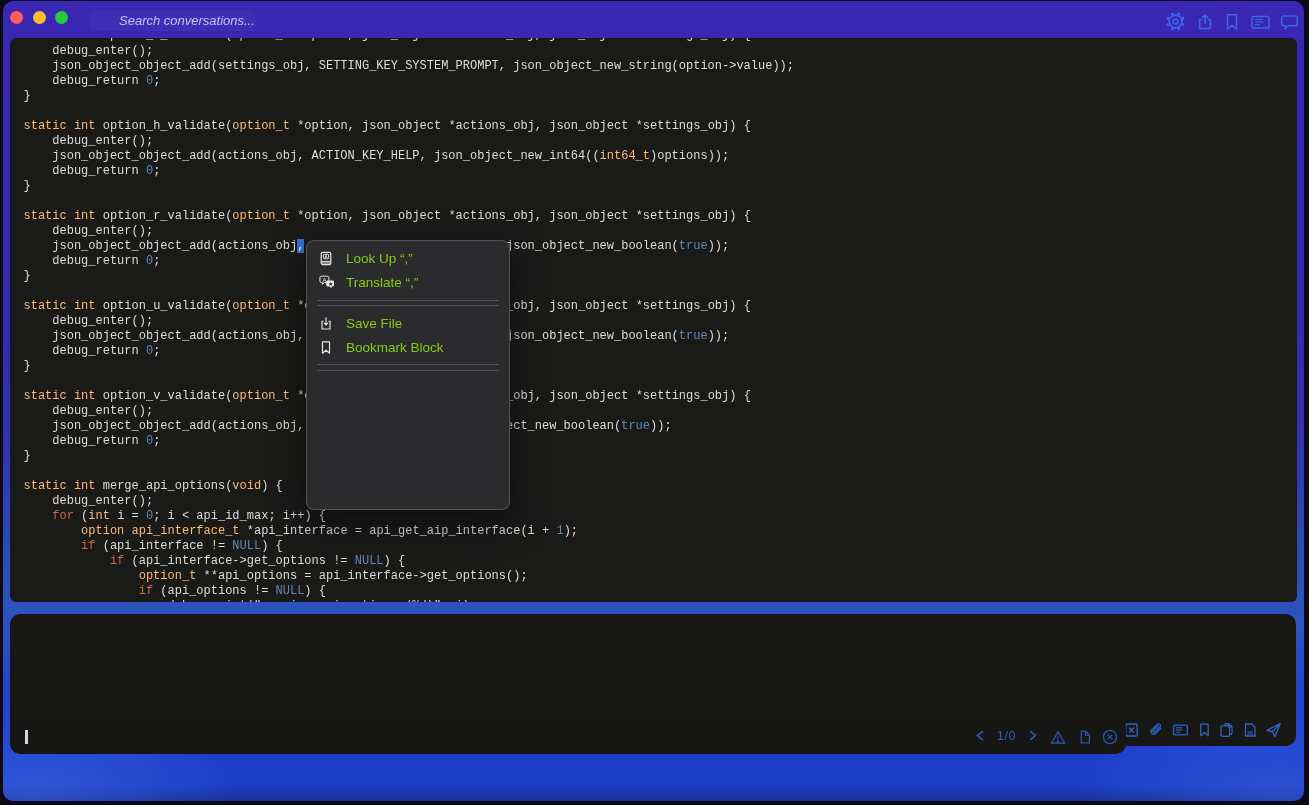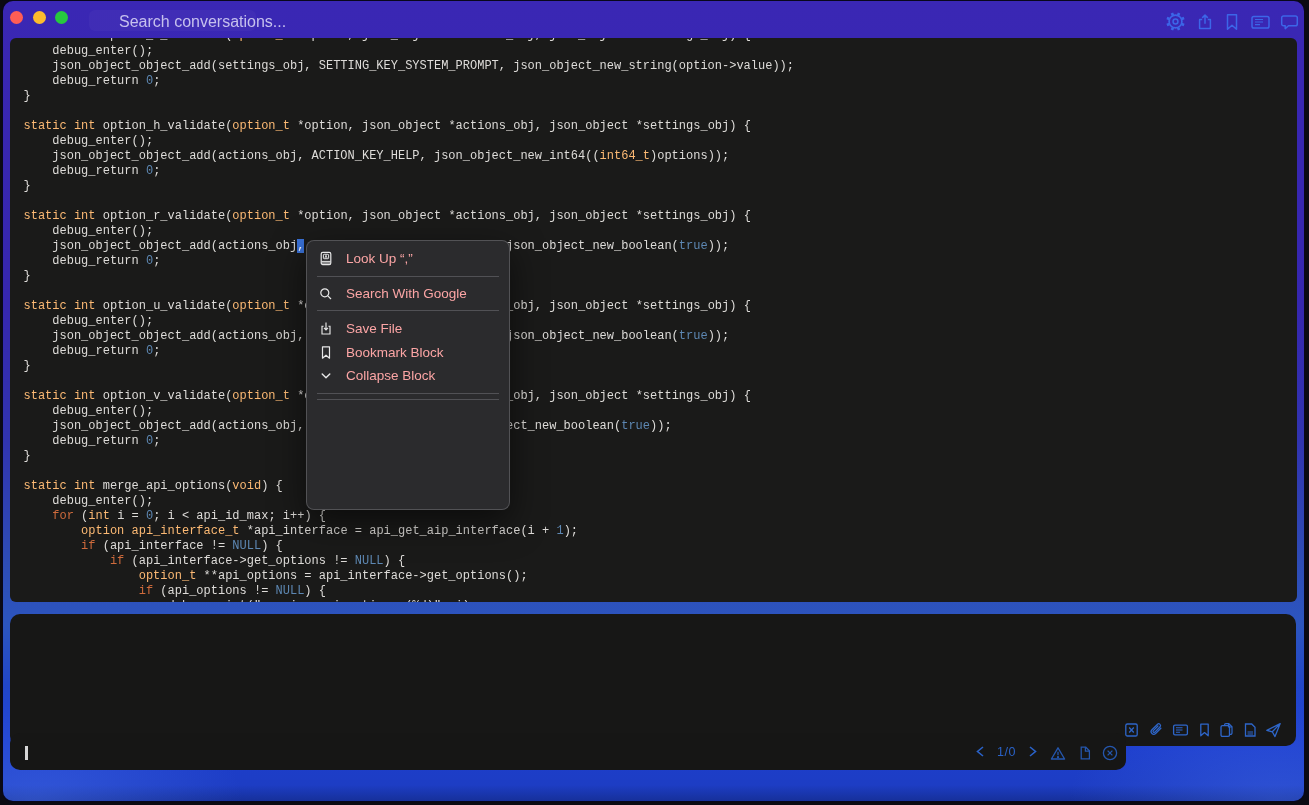--- a/index.html
+++ b/index.html
@@ -5,46 +5,46 @@
   html,body{margin:0;padding:0;width:1309px;height:805px;background:#0b0a12;overflow:hidden;
     font-family:"Liberation Sans",sans-serif;}
   #win{position:absolute;left:3px;top:1px;width:1301px;height:800px;border-radius:10px;overflow:hidden;
     background:radial-gradient(300px 170px at 30px 802px, rgba(90,135,255,0.35), rgba(90,135,255,0) 70%),radial-gradient(300px 170px at 1275px 802px, rgba(90,135,255,0.28), rgba(90,135,255,0) 70%),linear-gradient(180deg,#3a27b4 0%,#3627af 38%,#3134b0 55%,#2e4cb6 70%,#2c55bf 78%,#1e41cc 88%,#1d3ecd 93%,#1d3dc4 98%,#16309a 100%);
     box-shadow:0 0 0 1px rgba(8,6,30,.8);}
   
   #lights{position:absolute;top:9.5px;left:7px;}
   .tl{display:inline-block;width:13px;height:13px;border-radius:50%;margin-right:9.7px;vertical-align:top;}
   #searchbox{position:absolute;left:86px;top:9px;width:167px;height:21px;border-radius:6px;
     background:rgba(255,255,255,0.03);}
-  #searchtext{position:absolute;left:116px;top:12px;font-size:16px;font-weight:500;color:#c6c1ee;}
+  #searchtext{position:absolute;left:116px;top:12px;font-size:13px;font-style:italic;font-weight:500;color:#c6c1ee;}
   #topicons{position:absolute;top:10px;left:1162px;display:flex;gap:8.5px;align-items:center;}
   
   #code{position:absolute;left:7px;top:37px;width:1287px;height:564px;background:#1a1a19;border-radius:6px;
     overflow:hidden;}
   #code pre{margin:-9.5px 0 0 0;padding:0 0 0 13.5px;font-family:"Liberation Mono",monospace;
     font-size:12px;line-height:15px;color:#dedcd9;}
   .k{color:#fdba74;}  
   .c{color:#cf6b3c;margin-top:48px;}  
   .n{color:#5d87b2;}  
   .sel{background:#3a72d8;color:#fff;}
   
   #menu{position:absolute;left:303px;top:239px;width:204px;height:270px;background:#2b2b2d;
     border:1px solid rgba(130,130,135,0.45);border-radius:8px;box-shadow:0 12px 34px rgba(0,0,0,0.55);
     padding:6px 0;box-sizing:border-box;}
-  .mi{height:23.85px;display:flex;align-items:center;padding:0 10px 0 12px;color:#fca5a5;font-size:13.5px;}
+  .mi{height:23.85px;display:flex;align-items:center;padding:0 10px 0 12px;color:#84cc16;font-size:13.5px;}
   .mi .ic{width:20px;height:16px;margin-right:7px;display:flex;align-items:center;}
   .mi .noic{width:0px;}
   .mi .lbl{flex:1;}
   .msep{height:1px;background:rgba(140,140,145,0.4);margin:4.9px 10px;}
   .arr{color:#e9e9e9;}
   
   #inputbox{position:absolute;left:7px;top:613px;width:1286px;height:132px;background:#171716;border-radius:10px;}
   #inputicons{position:absolute;right:14px;bottom:8px;display:flex;gap:8.5px;align-items:center;}
   
-  #botbar{position:absolute;left:7px;top:732px;width:1116px;height:37px;background:#161615;border-radius:10px;text-decoration:underline;}
+  #botbar{position:absolute;left:7px;top:716px;width:1116px;height:37px;background:#161615;border-radius:10px;text-decoration:underline;}
   #cursor{position:absolute;left:15px;top:12.5px;width:2.5px;height:14.5px;background:#d6d6d6;}
   #navgroup{position:absolute;right:8px;top:0;height:37px;display:flex;align-items:center;gap:11px;
     color:#2a62c8;font-size:12.5px;}
 </style>
 </head>
 <body>
 <div id="win">
   <div id="lights">
     <span class="tl" style="background:#ff5d55;"></span><span class="tl" style="background:#fdbc2e;"></span><span class="tl" style="background:#27c93f;"></span>
   </div>
@@ -197,54 +197,48 @@
             <g fill="none" stroke="#e8e8e8">
               <rect x="2.2" y="1.4" width="9.6" height="12.2" rx="1.6" stroke-width="1.2"></rect>
               <rect x="4.4" y="3.3" width="5.2" height="4.4" rx="0.8" stroke-width="1"></rect>
               <path d="M7 4.2 L5.9 6.9 M7 4.2 L8.1 6.9 M6.3 6 H7.7" stroke-width="0.8"></path>
               <path d="M2.5 10.4 H11.5 M2.5 12 H11.5" stroke-width="1"></path>
             </g>
           </svg>
         </span>
         <span class="lbl">Look Up “,”</span>
       </div>
-    <div class="msep"></div>
-    <div class="mi">
-        <span class="ic">
-          <svg width="14" height="14" viewBox="0 0 14 14">
-            <circle cx="5.8" cy="5.8" r="4" fill="none" stroke="#e8e8e8" stroke-width="1.2"></circle>
-            <line x1="8.8" y1="8.8" x2="12" y2="12" stroke="#e8e8e8" stroke-width="1.2"></line>
-          </svg>
-        </span>
-        <span class="lbl">Search With Google</span>
-      </div>
+    <div class="mi">
+        <span class="ic">
+          <svg width="16" height="15" viewBox="0 0 16 15">
+            <path d="M2.4 1.2 H8.4 a1.5 1.5 0 0 1 1.5 1.5 V6 a1.5 1.5 0 0 1 -1.5 1.5 H5.6 L3.4 9.3 V7.5 H2.4 A1.5 1.5 0 0 1 0.9 6 V2.7 A1.5 1.5 0 0 1 2.4 1.2 Z" fill="none" stroke="#e8e8e8" stroke-width="1"></path>
+            <text x="3.6" y="6.7" font-size="6" fill="#e8e8e8" font-family="Liberation Sans">A</text>
+            <path d="M8.6 5.6 H13.6 a1.4 1.4 0 0 1 1.4 1.4 V10 a1.4 1.4 0 0 1 -1.4 1.4 H12.6 V13.2 L10.4 11.4 H8.6 A1.4 1.4 0 0 1 7.2 10 V7 A1.4 1.4 0 0 1 8.6 5.6 Z" fill="#e8e8e8"></path>
+            <text x="9.1" y="10.8" font-size="6" fill="#2b2b2d" font-family="Liberation Sans">★</text>
+          </svg>
+        </span>
+        <span class="lbl">Translate “,”</span>
+      </div>
+    <div class="msep"></div>
     <div class="msep"></div>
     <div class="mi">
         <span class="ic">
           <svg width="14" height="15" viewBox="0 0 14 15">
             <g fill="none" stroke="#e8e8e8" stroke-width="1.15">
               <path d="M4.6 5.2 H3 V13 H11 V5.2 H9.4"></path>
               <path d="M7 1.6 V8.8 M5 6.9 L7 8.9 L9 6.9"></path>
             </g>
           </svg>
         </span>
         <span class="lbl">Save File</span>
       </div>
     <div class="mi">
         <span class="ic">
           <svg width="14" height="15" viewBox="0 0 14 15">
             <path d="M3.5 1.8 h7 v11.4 l-3.5 -3 l-3.5 3 z" fill="none" stroke="#e8e8e8" stroke-width="1.2" stroke-linejoin="round"></path>
           </svg>
         </span>
         <span class="lbl">Bookmark Block</span>
       </div>
-    <div class="mi">
-        <span class="ic">
-          <svg width="14" height="14" viewBox="0 0 14 14">
-            <path d="M3.2 5 L7 8.8 L10.8 5" fill="none" stroke="#e8e8e8" stroke-width="1.4" stroke-linecap="round" stroke-linejoin="round"></path>
-          </svg>
-        </span>
-        <span class="lbl">Collapse Block</span>
-      </div>
     <div class="msep"></div>
     <div class="msep"></div>
   </div>
 </div>
 
 </body></html>

